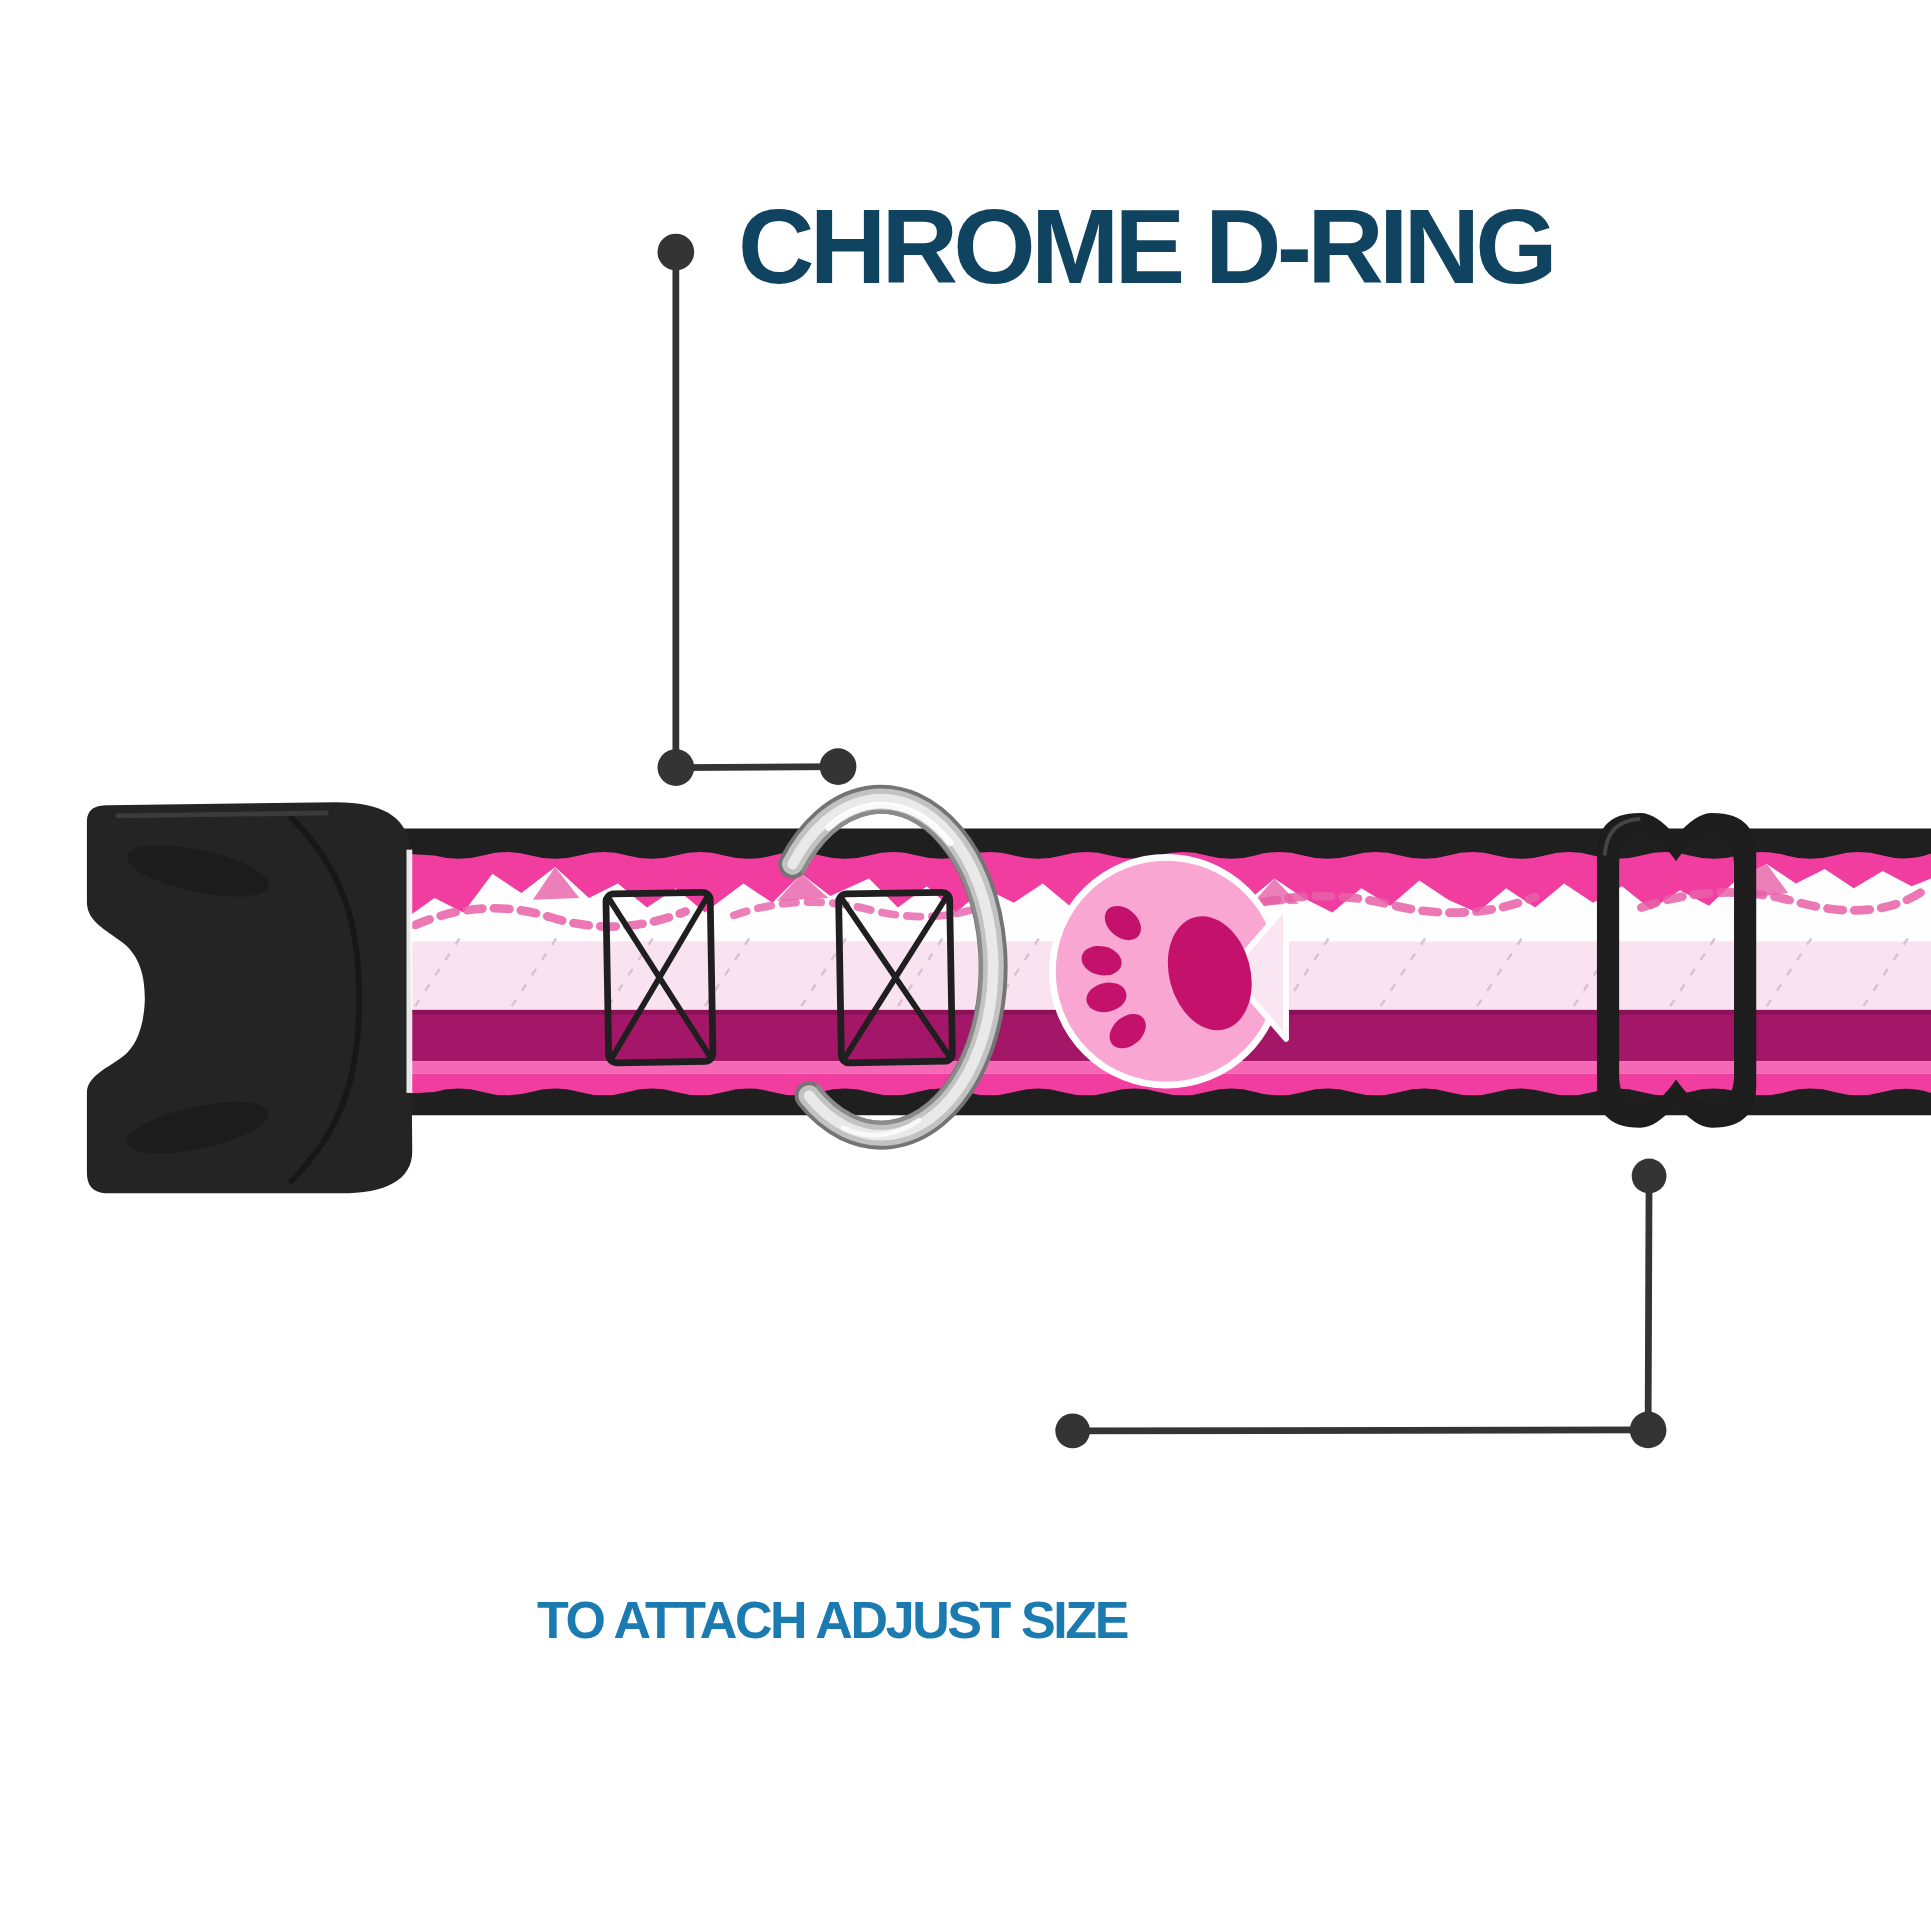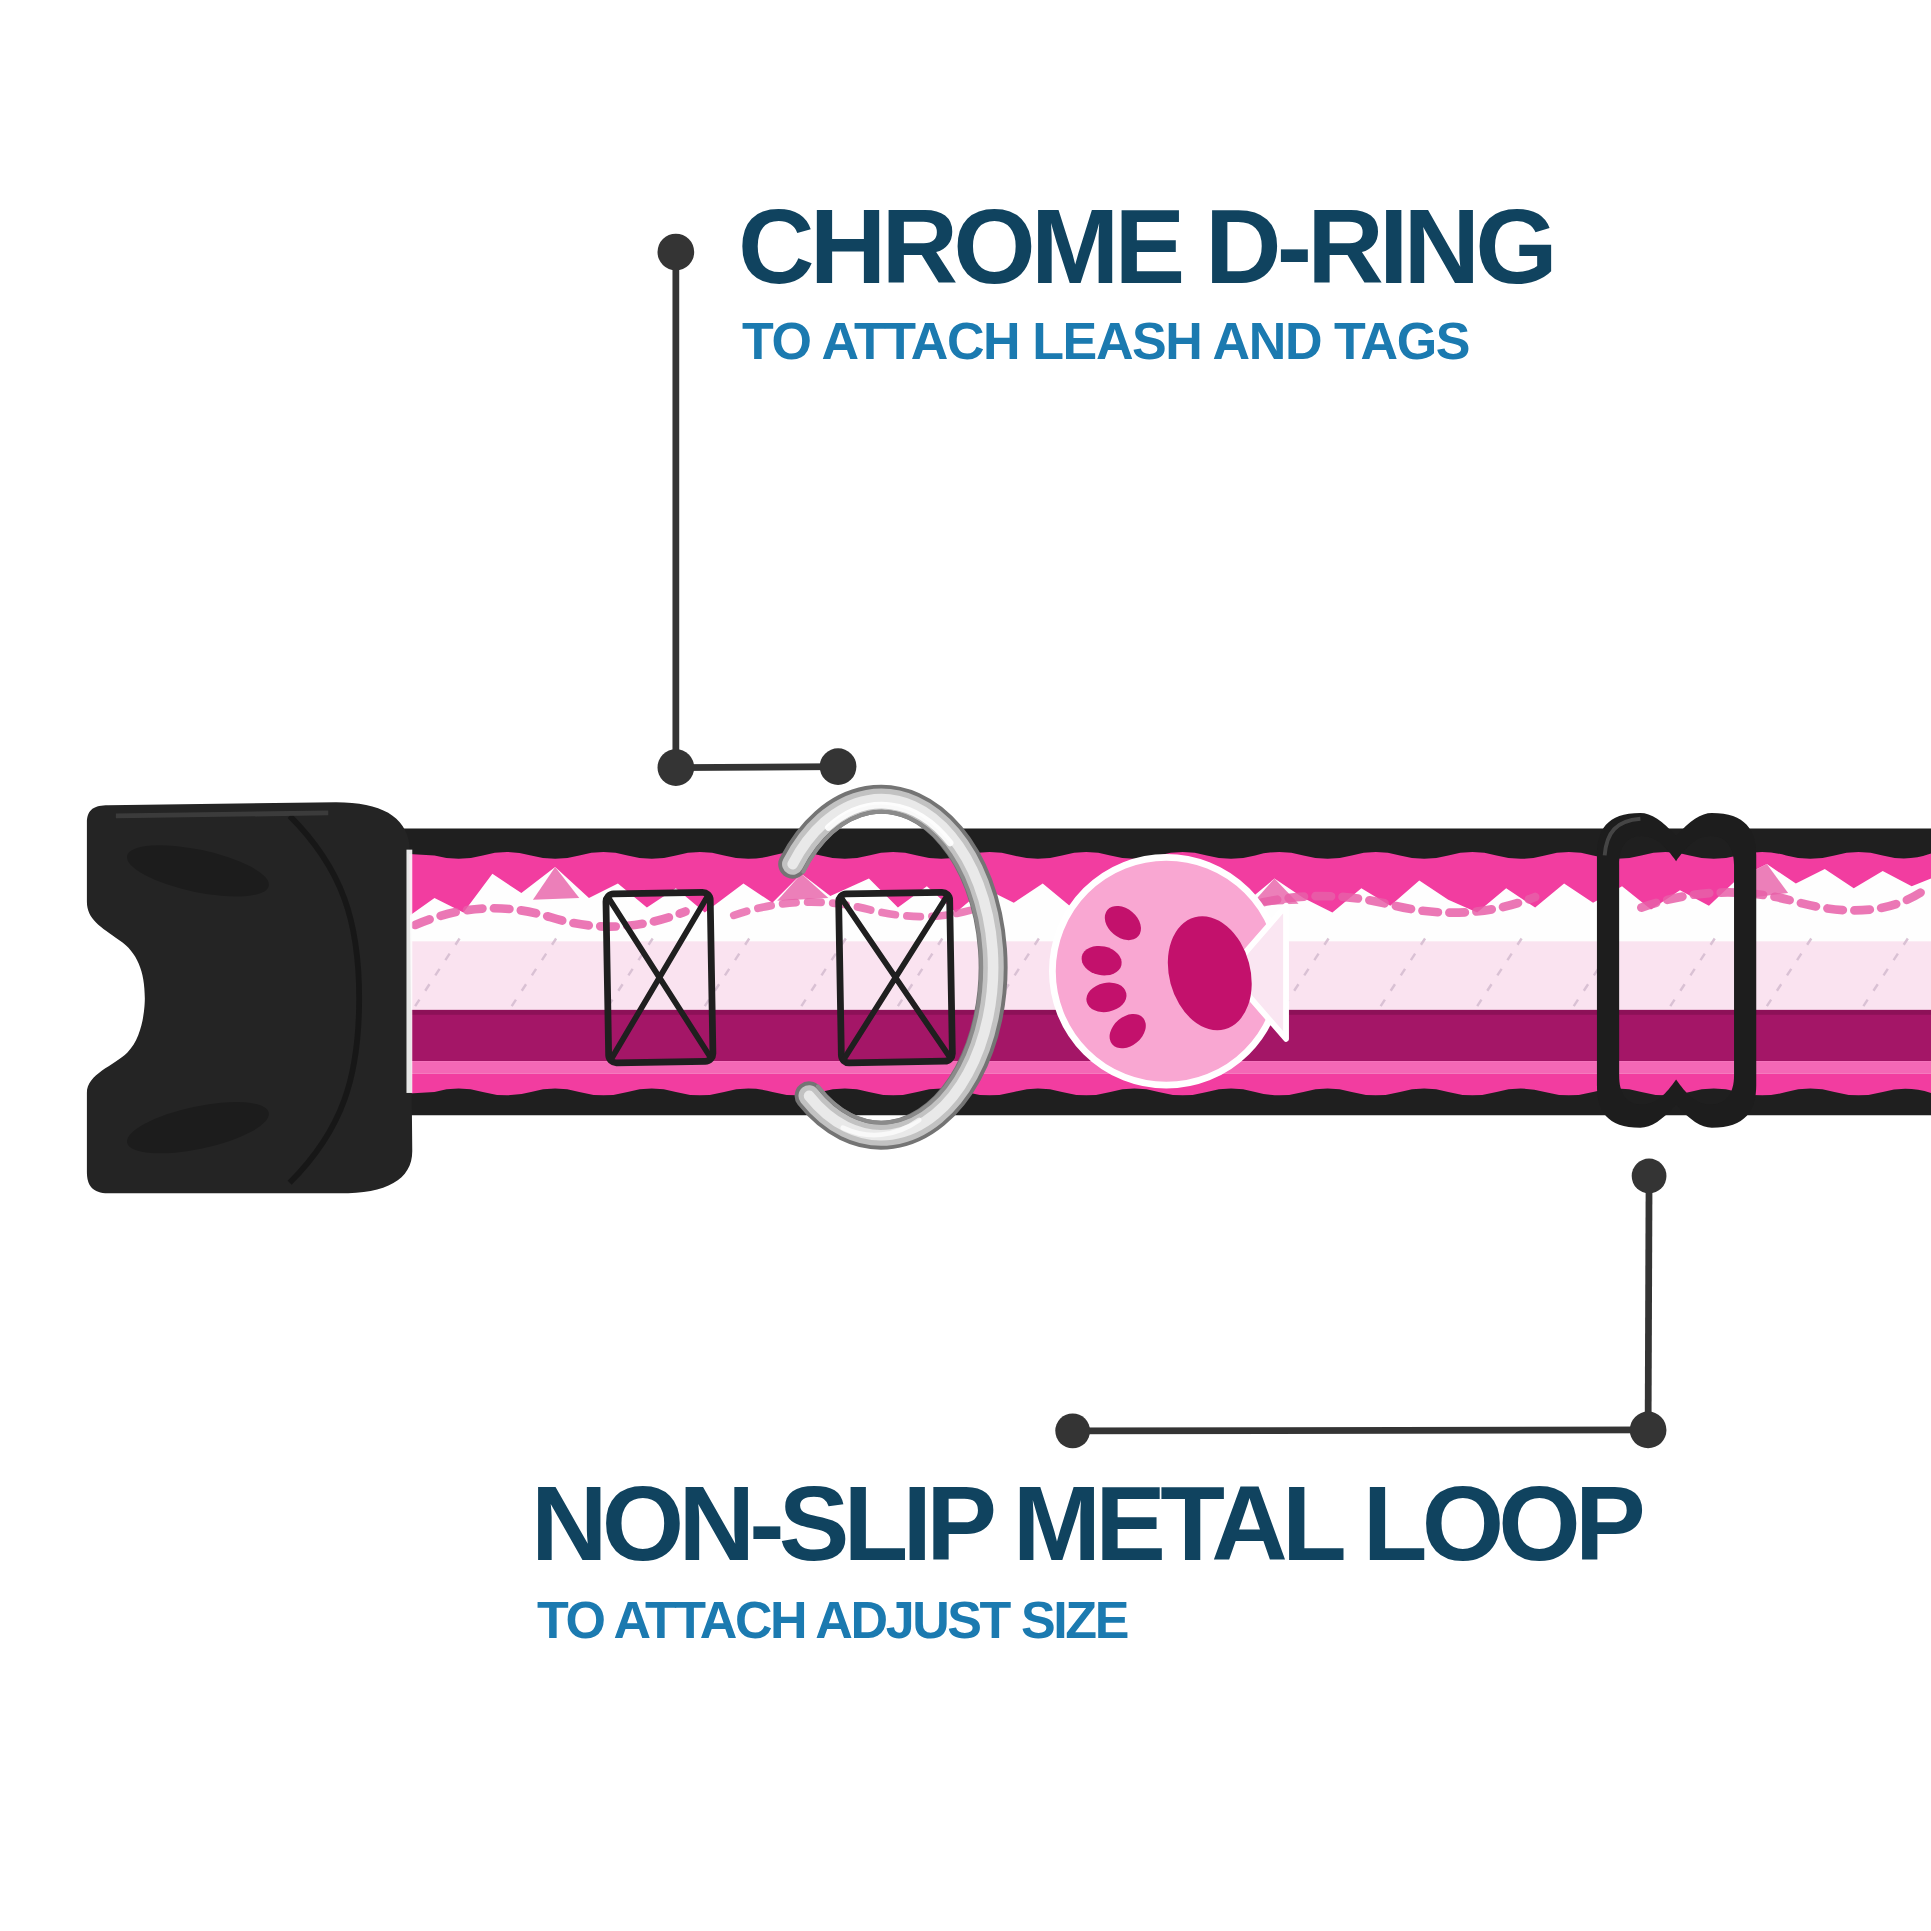--- a/index.html
+++ b/index.html
@@ -146,18 +146,16 @@
         <line x1="1708" y1="1218" x2="1707" y2="1481" stroke-width="7"></line>
         <line x1="1707" y1="1481" x2="1111" y2="1482" stroke-width="7"></line>
         <circle cx="1708" cy="1218" r="18" stroke="none"></circle>
         <circle cx="1707" cy="1481" r="19" stroke="none"></circle>
         <circle cx="1111" cy="1482" r="18" stroke="none"></circle>
       </g>
     </g>
   </svg>
 
   <div class="callout-title" id="dring-title">CHROME D-RING</div>
-  <div class="callout-sub" id="dring-sub">TO ATTACH LEASH AND TAGS</div>
 
-  <div class="callout-title" id="loop-title">NON-SLIP METAL LOOP</div>
   <div class="callout-sub" id="loop-sub">TO ATTACH ADJUST SIZE</div>
 </div>
 
 
 </body></html>

